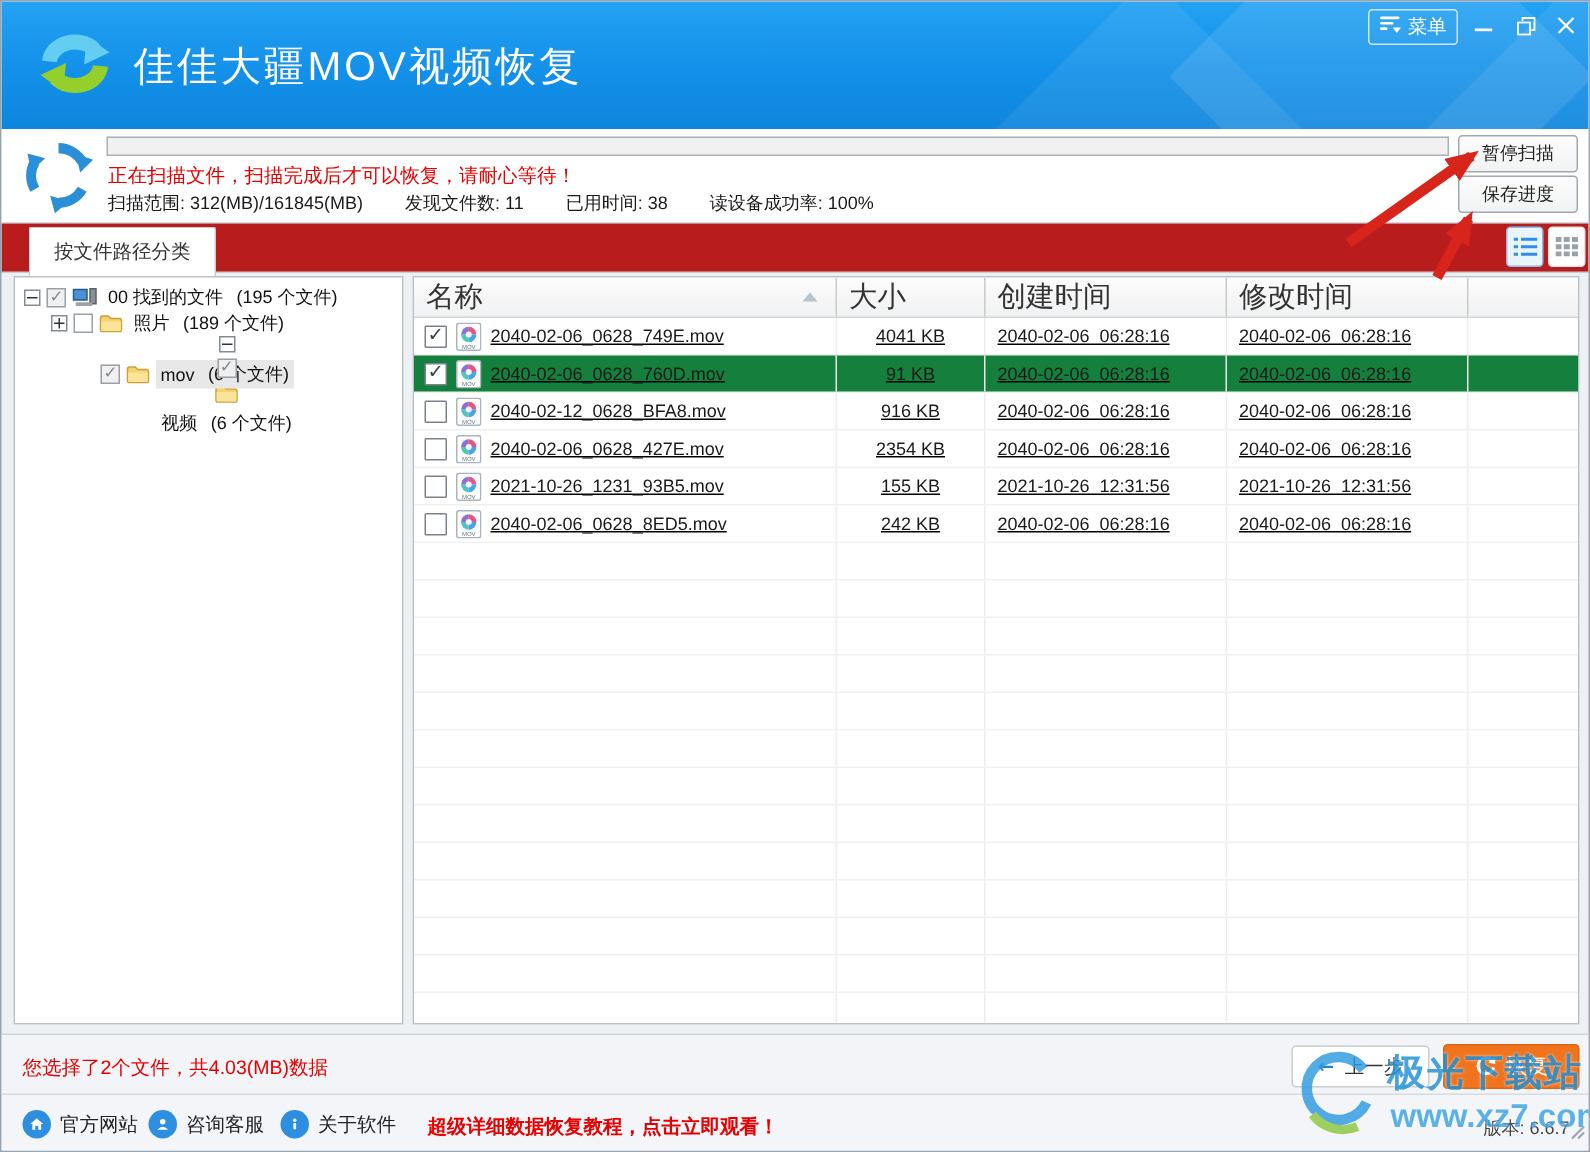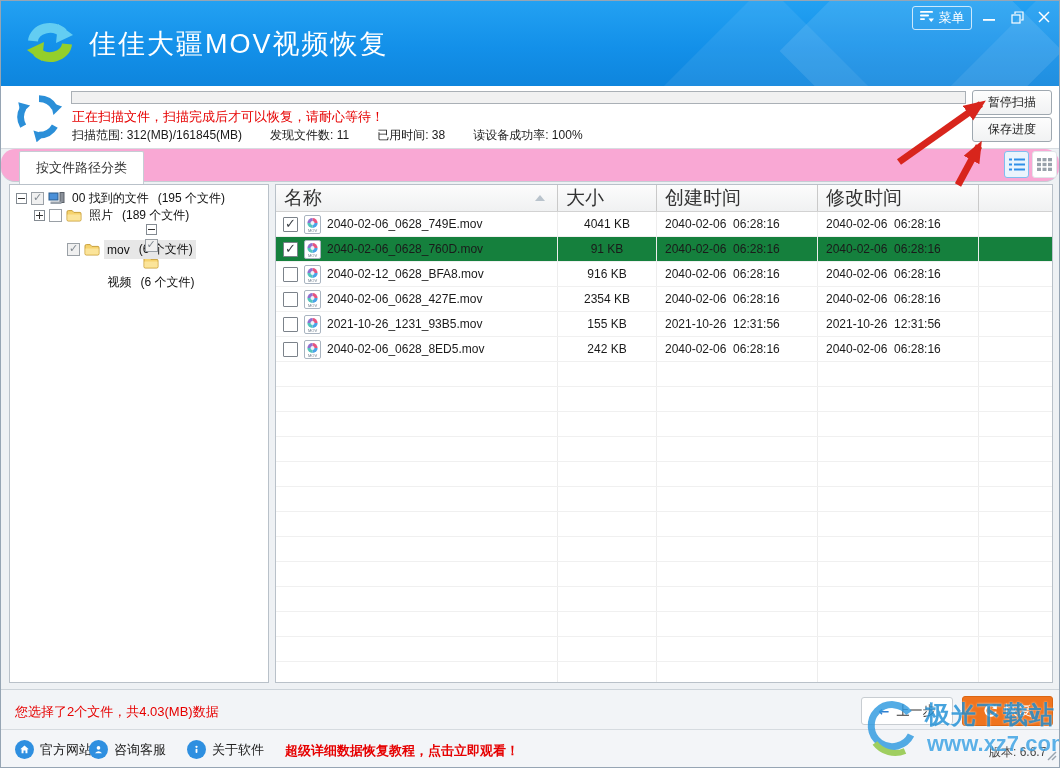--- a/index.html
+++ b/index.html
@@ -27,22 +27,22 @@
   .status-icon{position:absolute;left:13px;top:6px;}
   .progress{position:absolute;left:70px;top:5px;width:895px;height:13px;border:1px solid #aab0b6;background:#f1f1f1;box-sizing:border-box;}
   .progress-fill{height:100%;background:#8fd06a;width:0;}
   .warning{position:absolute;left:71px;top:22px;font-size:13px;color:#e60000;white-space:nowrap;}
   .scan-stats{position:absolute;left:71px;top:41px;font-size:12px;color:#1a1a1a;display:flex;gap:28px;white-space:nowrap;}
   .side-btn{position:absolute;left:971px;width:78px;height:23px;background:linear-gradient(#fdfdfd,#f1f2f3);
     border:1px solid #9fa8b0;border-radius:3px;display:flex;align-items:center;justify-content:center;
     font-size:12px;color:#222;cursor:default;}
   #pause-btn{top:4px;}#save-btn{top:31px;}
   
-  .tab-row{position:absolute;left:0;top:148px;width:100%;height:33px;background:#f9a8d4;
-    border-bottom:1px solid #c6cdd4;box-sizing:border-box;border-radius:14px;}
+  .tab-row{position:absolute;left:0;top:148px;width:100%;height:33px;background:#b91c1c;
+    border-bottom:1px solid #c6cdd4;box-sizing:border-box;}
   .tab{position:absolute;left:18px;top:2px;height:32px;background:#fff;border:1px solid #c6cdd4;border-bottom:none;
     display:flex;align-items:center;padding:0 16px;font-size:13px;color:#333;border-radius:2px 2px 0 0;z-index:2;}
   .vt{position:absolute;top:150px;width:25px;height:27px;display:flex;align-items:center;justify-content:center;
     border-radius:3px;box-sizing:border-box;}
   #vt-list{left:1003px;border:1px solid #7fbef0;background:#eaf4fd;}
   #vt-grid{left:1031px;border:1px solid #e1e5e9;background:#fff;}
   
   .tree-panel{position:absolute;left:8px;top:183px;width:260px;height:499px;background:#fff;
     border:1px solid #b9c1c9;box-sizing:border-box;padding-top:5px;overflow:hidden;}
   .tree-row{display:flex;align-items:center;height:17px;gap:4px;font-size:12px;color:#111;white-space:nowrap;}
@@ -60,21 +60,21 @@
   
   .table-panel{position:absolute;left:274px;top:183px;width:778px;height:499px;background:#fff;
     border:1px solid #b9c1c9;box-sizing:border-box;display:flex;flex-direction:column;overflow:hidden;}
   .t-header{display:flex;height:26px;flex:none;background:linear-gradient(#fcfcfc,#f0f1f2);
     border-bottom:1px solid #d2d2d2;font-size:19px;color:#333;}
   .hc{display:flex;align-items:center;padding-left:8px;box-sizing:border-box;position:relative;}
   .hc + .hc{border-left:1px solid #c9c9c9;}
   .w-name{width:281px;}.w-size{width:99px;}.w-created{width:161px;}.w-modified{width:161px;}.w-extra{flex:1;}
   .sort-arrow{position:absolute;right:12px;top:10px;width:0;height:0;
     border-left:5px solid transparent;border-right:5px solid transparent;border-bottom:6px solid #b9c3cc;}
-  .t-body{flex:1;overflow:hidden;}
+  .t-body{flex:1;overflow:hidden;text-decoration:underline;}
   .t-row{display:flex;height:25px;align-items:stretch;font-size:12px;color:#1a1a1a;
     border-bottom:1px solid #f0f0f0;box-sizing:border-box;}
   .t-row.selected{background:#15803d;}
   .td{height:100%;display:flex;align-items:center;box-sizing:border-box;overflow:hidden;}
   .td + .td{border-left:1px solid #ededed;}
   .td.w-name{padding-left:7px;gap:6px;}
   .td.w-size{justify-content:center;}
   .td.w-created,.td.w-modified{padding-left:8px;white-space:pre;}
   .row-cb{width:15px;height:15px;border:1px solid #7b828a;background:#fff;position:relative;flex:none;border-radius:1px;box-sizing:border-box;}
   .row-cb.on::after{content:"\2713";font-family:"DejaVu Sans",sans-serif;position:absolute;left:1px;top:-2px;font-size:13px;color:#3a3f45;}
@@ -505,21 +505,21 @@
     <div class="promo">超级详细数据恢复教程，点击立即观看！</div>
     <div class="version">版本: 6.6.7</div>
   <div class="f-link" style="left: 14px;">
         <span class="f-icon">
           <svg width="11" height="11" viewBox="0 0 18 18">
             <path d="M9 2.5 L16 8.6 H13.8 V15 H10.6 V10.8 H7.4 V15 H4.2 V8.6 H2 Z" fill="#fff"></path>
           </svg>
         </span>
         <span>官方网站</span>
       </div>
-      <div class="f-link" style="left: 88px;">
+      <div class="f-link" style="left: 98px;">
         <span class="f-icon">
           <svg width="11" height="11" viewBox="0 0 18 18">
             <circle cx="9" cy="6.4" r="3" fill="#fff"></circle>
             <path d="M3.2 15 Q9 8.6 14.8 15 Z" fill="#fff"></path>
           </svg>
         </span>
         <span>咨询客服</span>
       </div>
       <div class="f-link" style="left: 186px;">
         <span class="f-icon">

